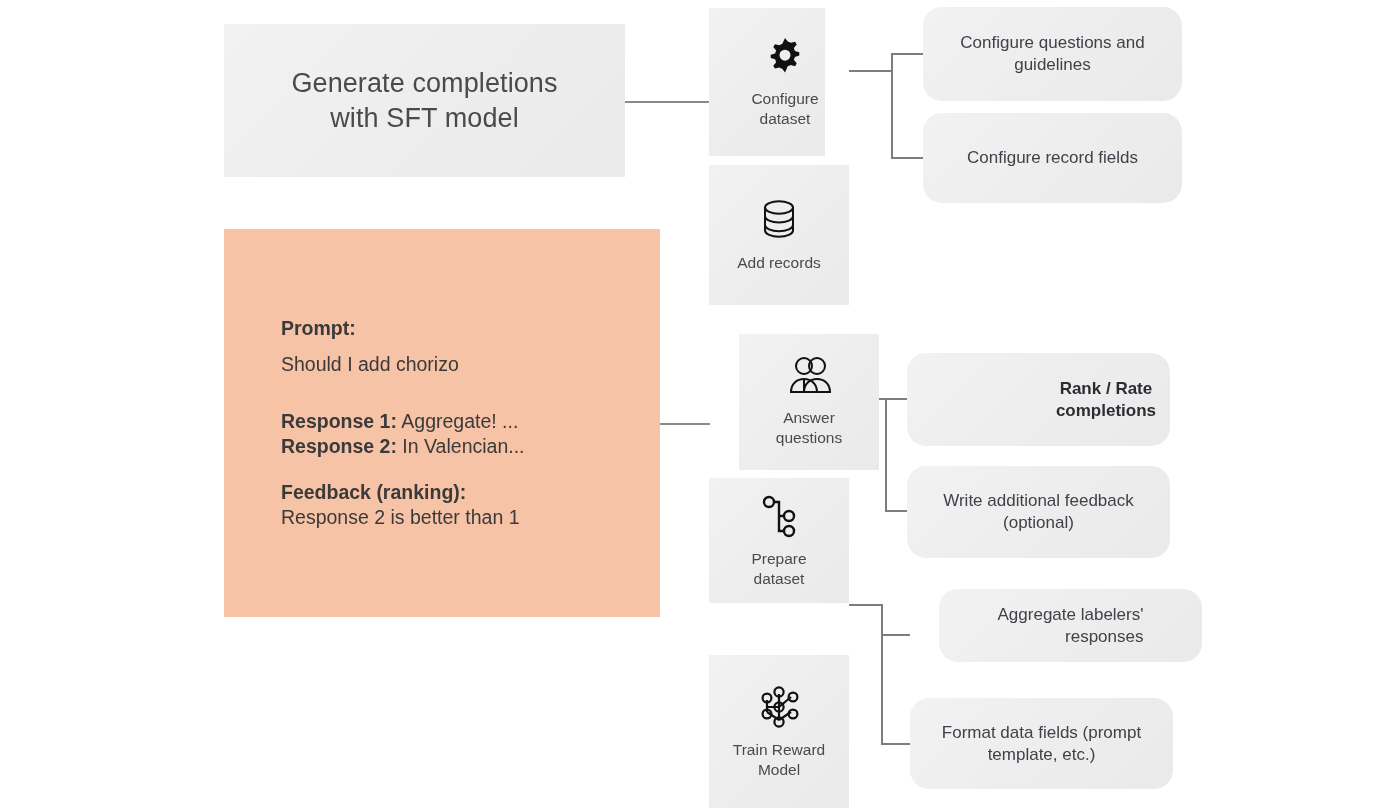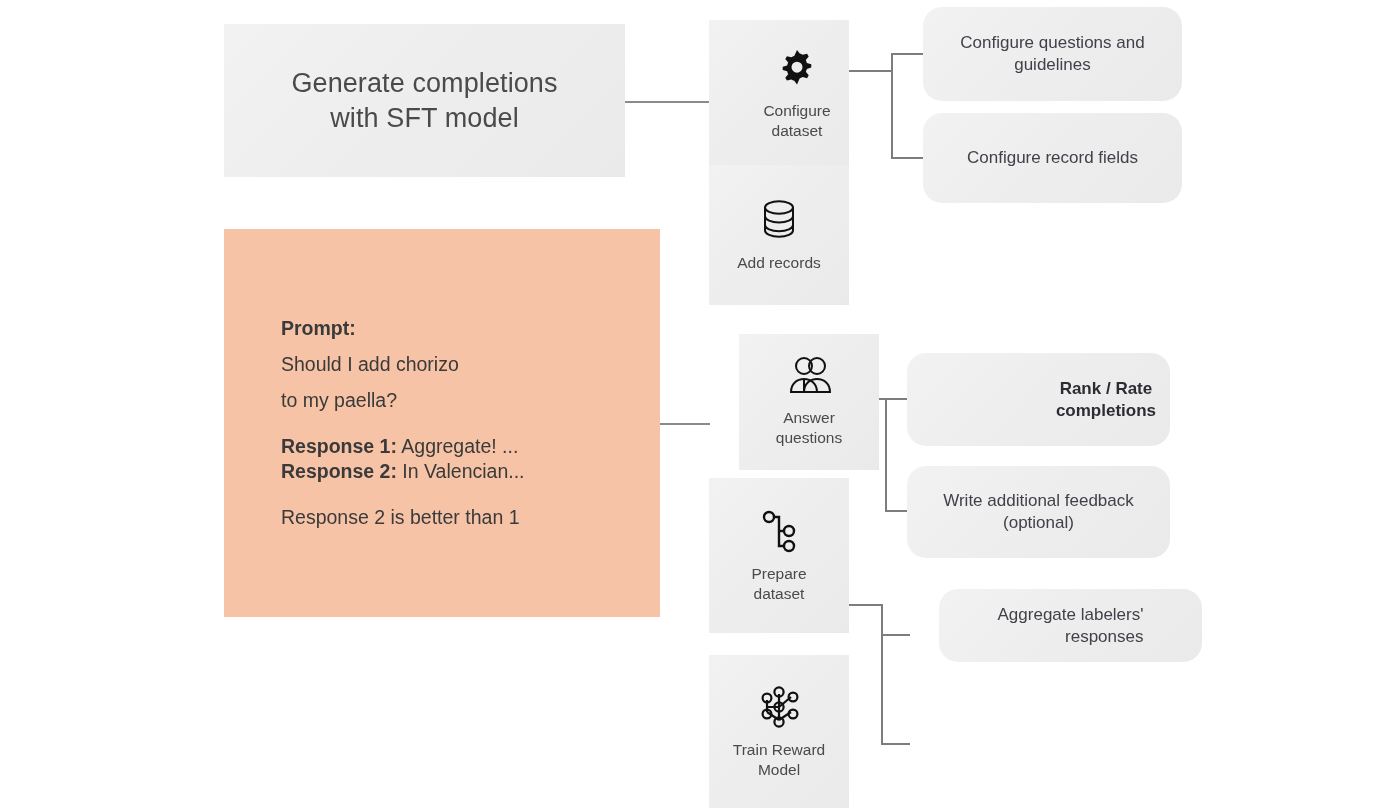--- a/index.html
+++ b/index.html
@@ -125,30 +125,30 @@
     <span class="node-label">Generate completions
 with SFT model</span>
   </div>
 
   <div class="node accent prompt-card" style="left:224px; top:229px; width:436px; height:388px;">
     <div class="prompt-body">
       <p class="prompt-line p-title">Prompt:</p>
       <div class="gap-sm"></div>
       <p class="prompt-line">Should I add chorizo</p>
       <div class="gap-sm"></div>
-      <p class="prompt-line">to my paella?</p>
       <div class="gap-lg"></div>
       <p class="prompt-line"><span class="resp-key">Response 1:</span><span> Aggregate! ...</span></p>
       <p class="prompt-line"><span class="resp-key">Response 2:</span><span> In Valencian...</span></p>
       <div class="gap-lg"></div>
+      <p class="prompt-line p-title">Feedback (ranking):</p>
       <p class="prompt-line">Response 2 is better than 1</p>
     </div>
   </div>
 
-  <div class="node gray icon-card" style="left:709px; top:20px; width:140px; height:148px;padding-left:36px;">
+  <div class="node gray icon-card" style="left:709px; top:8px; width:116px; height:148px;padding-left:36px;">
     <span class="icon-wrap">
       <svg width="44" height="44" viewBox="0 0 24 24" aria-hidden="true">
         <path fill="#111111" d="M12 1.6l1.5 2.0a8.3 8.3 0 0 1 1.6.66l2.4-.6.9 1.56-1.6 1.9c.26.5.46 1.03.58 1.59l2.4.72v1.8l-2.4.72c-.12.56-.32 1.09-.58 1.59l1.6 1.9-.9 1.56-2.4-.6c-.5.28-1.04.5-1.6.66L12 20.4l-1.5-2.0a8.3 8.3 0 0 1-1.6-.66l-2.4.6-.9-1.56 1.6-1.9a7.4 7.4 0 0 1-.58-1.59L4.2 12.6v-1.8l2.42-.72c.12-.56.32-1.09.58-1.59l-1.6-1.9.9-1.56 2.4.6c.5-.28 1.04-.5 1.6-.66L12 1.6zm0 6.4a3 3 0 1 0 0 6 3 3 0 0 0 0-6z"></path>
       </svg>
     </span>
     <span class="node-label">Configure
 dataset</span>
   </div>
 
   <div class="node gray icon-card" style="left:709px; top:165px; width:140px; height:140px;">
@@ -170,21 +170,21 @@
         <circle cx="32" cy="10" r="8" fill="none" stroke="#111" stroke-width="2"></circle>
         <path d="M6 36c0-8 5.8-13 13-13s13 5 13 13z" fill="none" stroke="#111" stroke-width="2"></path>
         <path d="M19 36c0-8 5.8-13 13-13s13 5 13 13z" fill="none" stroke="#111" stroke-width="2"></path>
         <path d="M19 23v13" fill="none" stroke="#111" stroke-width="2"></path>
       </svg>
     </span>
     <span class="node-label">Answer
 questions</span>
   </div>
 
-  <div class="node gray icon-card" style="left:709px; top:478px; width:140px; height:155px;">
+  <div class="node gray icon-card" style="left:709px; top:478px; width:140px; height:125px;">
     <span class="icon-wrap">
       <svg width="42" height="46" viewBox="0 0 42 46" aria-hidden="true">
         <circle cx="11" cy="9" r="5" fill="none" stroke="#111" stroke-width="2.4"></circle>
         <circle cx="31" cy="23" r="5" fill="none" stroke="#111" stroke-width="2.4"></circle>
         <circle cx="31" cy="38" r="5" fill="none" stroke="#111" stroke-width="2.4"></circle>
         <path d="M16 9h5v29h5" fill="none" stroke="#111" stroke-width="2.4"></path>
         <path d="M21 23h5" fill="none" stroke="#111" stroke-width="2.4"></path>
       </svg>
     </span>
     <span class="node-label">Prepare
@@ -225,14 +225,18 @@
   <div class="node gray leaf" style="left:907px; top:466px; width:263px; height:92px;">
     <span class="node-label">Write additional feedback
 (optional)</span>
   </div>
 
   <div class="node gray leaf" style="left:939px; top:589px; width:263px; height:73px;text-align:right;">
     <span class="node-label">Aggregate labelers'
 responses</span>
   </div>
 
+  <div class="node gray leaf" style="left:910px; top:698px; width:263px; height:91px;">
+    <span class="node-label">Format data fields (prompt
+template, etc.)</span>
+  </div>
 
 </div>
 
 </body></html>

